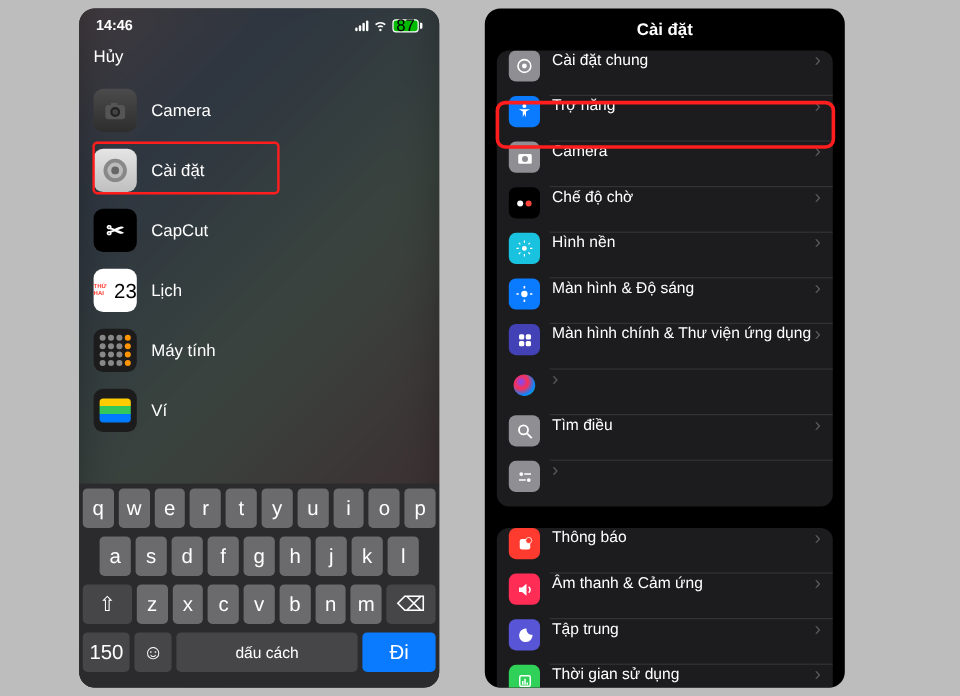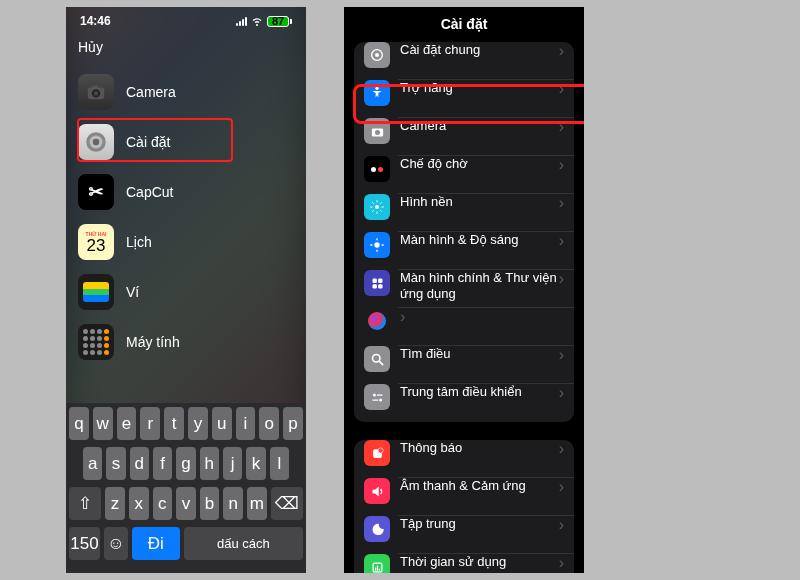--- a/index.html
+++ b/index.html
@@ -1,49 +1,49 @@
 <!DOCTYPE html>
 <html><head>
 <meta charset="utf-8">
 <style>
 *{box-sizing:border-box;margin:0;padding:0;font-family:-apple-system,BlinkMacSystemFont,sans-serif;-webkit-font-smoothing:antialiased}
 body{background:#bdbdbd;width:800px;height:580px;overflow:hidden;display:flex;gap:38px;padding:7px 66px}
-.phone{width:240px;height:566px;background:#000;border-radius:0;overflow:hidden;position:relative;flex-shrink:0}
+.phone{width:300px;height:566px;background:#000;border-radius:13px;overflow:hidden;position:relative;flex-shrink:0}
 
 .blurbg{position:absolute;inset:0;background:linear-gradient(135deg,#4a3c3c 0%,#2d3540 25%,#3a443e 50%,#3c3032 75%,#2a2e36 100%);filter:blur(24px);transform:scale(1.2)}
 
 .statusbar{position:relative;height:28px;display:flex;justify-content:space-between;align-items:center;padding:0 14px;color:#fff;font-size:12px;font-weight:600}
 .sb-right{display:flex;align-items:center;gap:4px}
 .bars{display:flex;align-items:flex-end;gap:1px;height:10px}
 .bars span{width:2px;background:#fff;border-radius:1px}
 .bars span:nth-child(1){height:3px}.bars span:nth-child(2){height:5px}.bars span:nth-child(3){height:7px}.bars span:nth-child(4){height:9px}
 .wifi{width:12px;height:12px}
 .batt{display:flex;align-items:center;gap:1px}
 .batt-body{width:22px;height:11px;border:1px solid #fff;border-radius:3px;position:relative;background:#0b0}
-.batt-text{font-size:11px;font-weight:700;color:#000;position:absolute;inset:0;display:flex;align-items:center;justify-content:center}
+.batt-text{font-size:14px;font-weight:400;color:#000;position:absolute;inset:0;display:flex;align-items:center;justify-content:center}
 .batt-tip{width:2px;height:5px;background:#fff;border-radius:0 1px 1px 0}
 
 .search-row{position:relative;display:flex;align-items:center;padding:4px 12px 6px;gap:8px}
 .search-box{flex:1;background:rgba(60,60,60,.78);border-radius:9px;height:32px;display:flex;align-items:center;padding:0 8px;color:#fff}
 .mag{width:14px;height:14px;opacity:.6}
 .search-text{flex:1;padding:0 6px;font-size:15px}
 .clear{width:17px;height:17px;border-radius:50%;background:#6d6d6d;color:#2c2c2c;display:flex;align-items:center;justify-content:center;font-size:10px}
 .cancel{color:#fff;font-size:14px}
 
 .results{position:relative;padding:6px 10px}
 .result-item{display:flex;align-items:center;gap:12px;padding:7px 2px}
 .app-icon{width:36px;height:36px;border-radius:8px;display:flex;align-items:center;justify-content:center;flex-shrink:0}
 .result-label{color:#fff;font-size:14px}
 .highlight{position:absolute;border:2px solid #ff1d1d;border-radius:4px;pointer-events:none}
 .hl-left{left:11px;top:57px;width:156px;height:44px}
 
 .ic-camera{background:linear-gradient(#4b4b4b,#2d2d2d)}
 .ic-settings{background:linear-gradient(#e5e5e5,#bfbfbf)}
 .ic-capcut{background:#000;color:#fff}
-.ic-cal{background:#fef9c3;color:#000;flex-direction:column}
+.ic-cal{background:#ffffff;color:#000;}
 .ic-calc{background:#1c1c1c}
 .ic-wallet{background:#1c1c1c}
 
 .keyboard{position:absolute;bottom:0;left:0;right:0;background:#2b2b2d;padding:4px 3px 6px}
 .krow{display:flex;justify-content:center;gap:4px;margin-bottom:7px}
 .key{background:#6b6b6d;color:#fff;border-radius:4px;height:33px;display:flex;align-items:center;justify-content:center;font-size:17px;flex:1;min-width:0}
 .key-dark{background:#464648}
 .key-wide{flex:1.4}
 .key-go{background:#0a7aff;flex:2}
 .space{flex:5}
@@ -122,47 +122,47 @@
           <span class="result-label">CapCut</span>
         </div>
         <div class="result-item">
           <div class="app-icon ic-cal">
             <div style="font-size:5px;color:#ff3b30;font-weight:700">THỨ HAI</div>
             <div style="font-size:17px;font-weight:400;line-height:1">23</div>
           </div>
           <span class="result-label">Lịch</span>
         </div>
         <div class="result-item">
+          <div class="app-icon ic-calc">
+            <div style="display:grid;grid-template-columns:repeat(4,5px);gap:2px">
+              <div style="width:5px;height:5px;border-radius:50%;background:#888"></div>
+              <div style="width:5px;height:5px;border-radius:50%;background:#888"></div>
+              <div style="width:5px;height:5px;border-radius:50%;background:#888"></div>
+              <div style="width:5px;height:5px;border-radius:50%;background:#ff9500"></div>
+              <div style="width:5px;height:5px;border-radius:50%;background:#888"></div>
+              <div style="width:5px;height:5px;border-radius:50%;background:#888"></div>
+              <div style="width:5px;height:5px;border-radius:50%;background:#888"></div>
+              <div style="width:5px;height:5px;border-radius:50%;background:#ff9500"></div>
+              <div style="width:5px;height:5px;border-radius:50%;background:#888"></div>
+              <div style="width:5px;height:5px;border-radius:50%;background:#888"></div>
+              <div style="width:5px;height:5px;border-radius:50%;background:#888"></div>
+              <div style="width:5px;height:5px;border-radius:50%;background:#ff9500"></div>
+              <div style="width:5px;height:5px;border-radius:50%;background:#888"></div>
+              <div style="width:5px;height:5px;border-radius:50%;background:#888"></div>
+              <div style="width:5px;height:5px;border-radius:50%;background:#888"></div>
+              <div style="width:5px;height:5px;border-radius:50%;background:#ff9500"></div>
+            </div>
+          </div>
+          <span class="result-label">Máy tính</span>
+        </div>
+        <div class="result-item">
           <div class="app-icon ic-wallet">
             <div style="width:26px;height:20px;background:linear-gradient(#ffcc00 33%,#34c759 33% 66%,#007aff 66%);border-radius:3px"></div>
           </div>
           <span class="result-label">Ví</span>
-        </div>
-        <div class="result-item">
-          <div class="app-icon ic-calc">
-            <div style="display:grid;grid-template-columns:repeat(4,5px);gap:2px">
-              <div style="width:5px;height:5px;border-radius:50%;background:#888"></div>
-              <div style="width:5px;height:5px;border-radius:50%;background:#888"></div>
-              <div style="width:5px;height:5px;border-radius:50%;background:#888"></div>
-              <div style="width:5px;height:5px;border-radius:50%;background:#ff9500"></div>
-              <div style="width:5px;height:5px;border-radius:50%;background:#888"></div>
-              <div style="width:5px;height:5px;border-radius:50%;background:#888"></div>
-              <div style="width:5px;height:5px;border-radius:50%;background:#888"></div>
-              <div style="width:5px;height:5px;border-radius:50%;background:#ff9500"></div>
-              <div style="width:5px;height:5px;border-radius:50%;background:#888"></div>
-              <div style="width:5px;height:5px;border-radius:50%;background:#888"></div>
-              <div style="width:5px;height:5px;border-radius:50%;background:#888"></div>
-              <div style="width:5px;height:5px;border-radius:50%;background:#ff9500"></div>
-              <div style="width:5px;height:5px;border-radius:50%;background:#888"></div>
-              <div style="width:5px;height:5px;border-radius:50%;background:#888"></div>
-              <div style="width:5px;height:5px;border-radius:50%;background:#888"></div>
-              <div style="width:5px;height:5px;border-radius:50%;background:#ff9500"></div>
-            </div>
-          </div>
-          <span class="result-label">Máy tính</span>
         </div>
       </div>
   </div>
 
   <div class="keyboard">
     <div class="krow" id="kr1">
         <div class="key">q</div>
         <div class="key">w</div>
         <div class="key">e</div>
         <div class="key">r</div>
@@ -193,22 +193,22 @@
           <div class="key" style="flex: 1 1 0%;">v</div>
           <div class="key" style="flex: 1 1 0%;">b</div>
           <div class="key" style="flex: 1 1 0%;">n</div>
           <div class="key" style="flex: 1 1 0%;">m</div>
         </div>
       <div class="key key-dark key-wide">⌫</div>
     </div>
     <div class="krow">
       <div class="key key-dark" style="flex:1.3">150</div>
       <div class="key key-dark" style="flex:1">☺</div>
+      <div class="key key-dark space" style="font-size:13px">dấu cách</div>
       <div class="key key-go">Đi</div>
-      <div class="key key-dark space" style="font-size:13px">dấu cách</div>
     </div>
   </div>
 </div>
 
 <div class="phone" style="background:#000">
   <div class="title">Cài đặt</div>
   <div class="settings-list">
     <div class="group" id="group1">
         <div class="row">
           <div class="row-icon" style="background:#8e8e93">
@@ -314,21 +314,20 @@
         </div>
         <div class="row">
           <div class="row-icon" style="background:#8e8e93">
             <svg width="15" height="15" viewBox="0 0 24 24">
               <circle cx="7" cy="8" r="2.5" fill="#fff"></circle>
               <line x1="11" y1="8" x2="20" y2="8" stroke="#fff" stroke-width="2"></line>
               <circle cx="17" cy="16" r="2.5" fill="#fff"></circle>
               <line x1="4" y1="16" x2="13" y2="16" stroke="#fff" stroke-width="2"></line>
             </svg>
           </div>
-          <span class="row-label">Trung tâm điều khiển</span>
           <span class="chev">›</span>
         </div>
       </div>
     <div class="group" id="group2">
         <div class="row">
           <div class="row-icon" style="background:#ff3b30">
             <svg width="15" height="15" viewBox="0 0 24 24">
               <rect x="5" y="5" width="14" height="14" rx="3" fill="#fff"></rect>
               <circle cx="17" cy="7" r="4" fill="#ff3b30" stroke="#fff"></circle>
             </svg>

